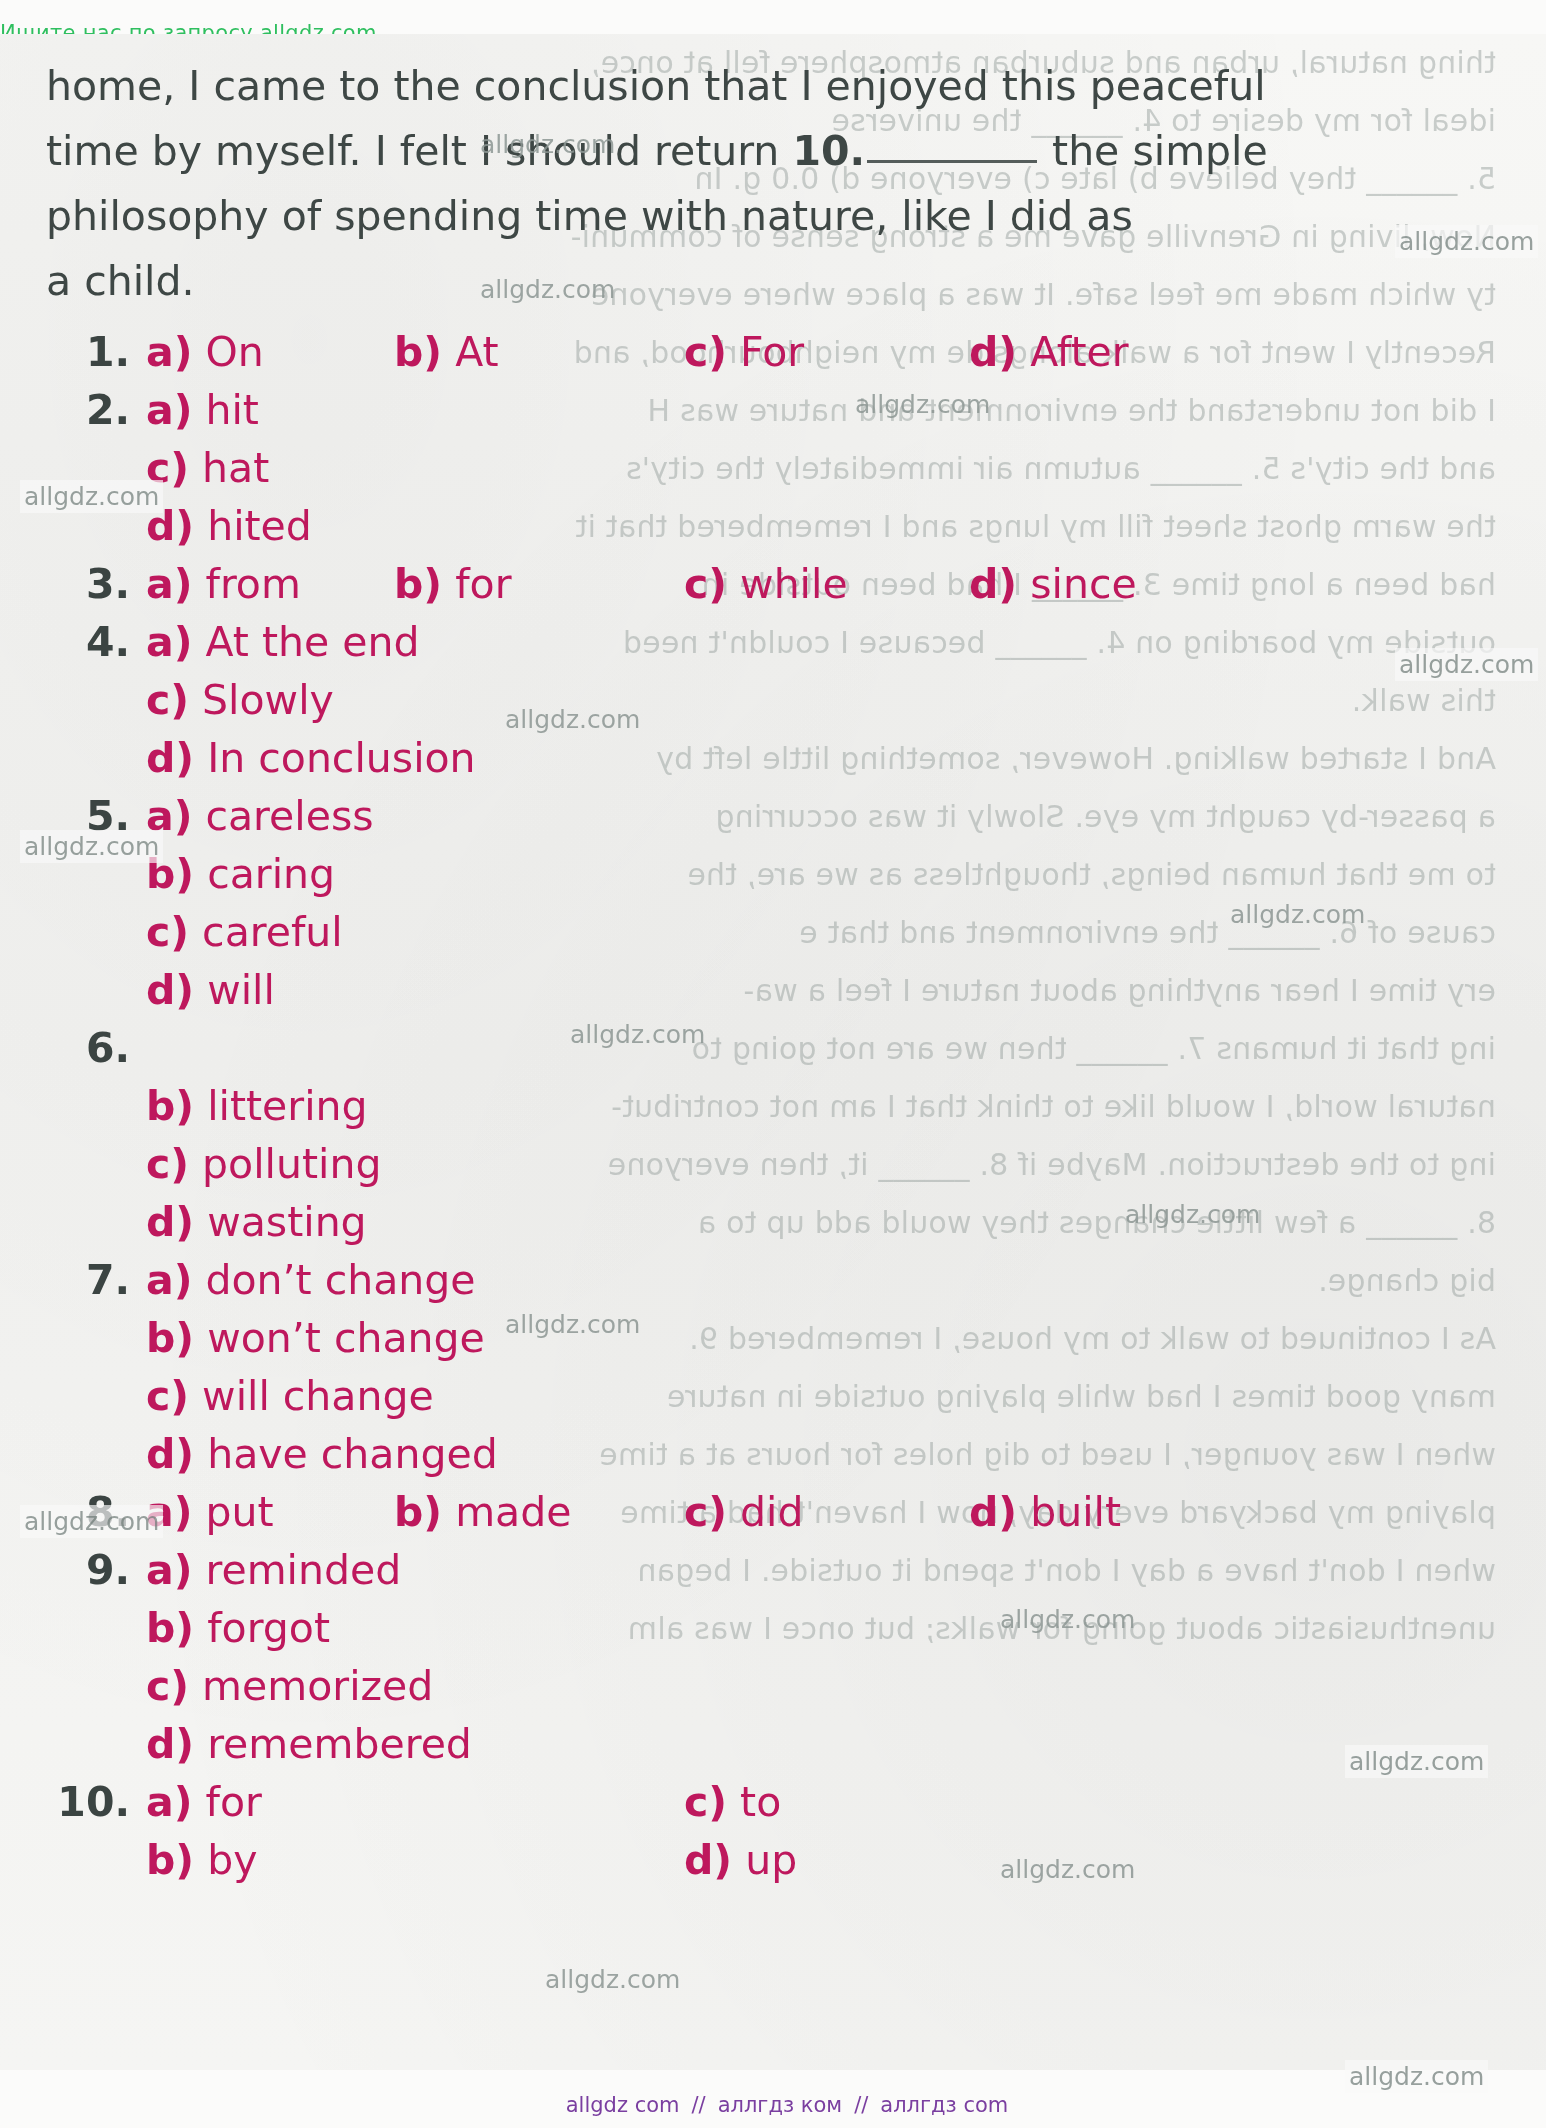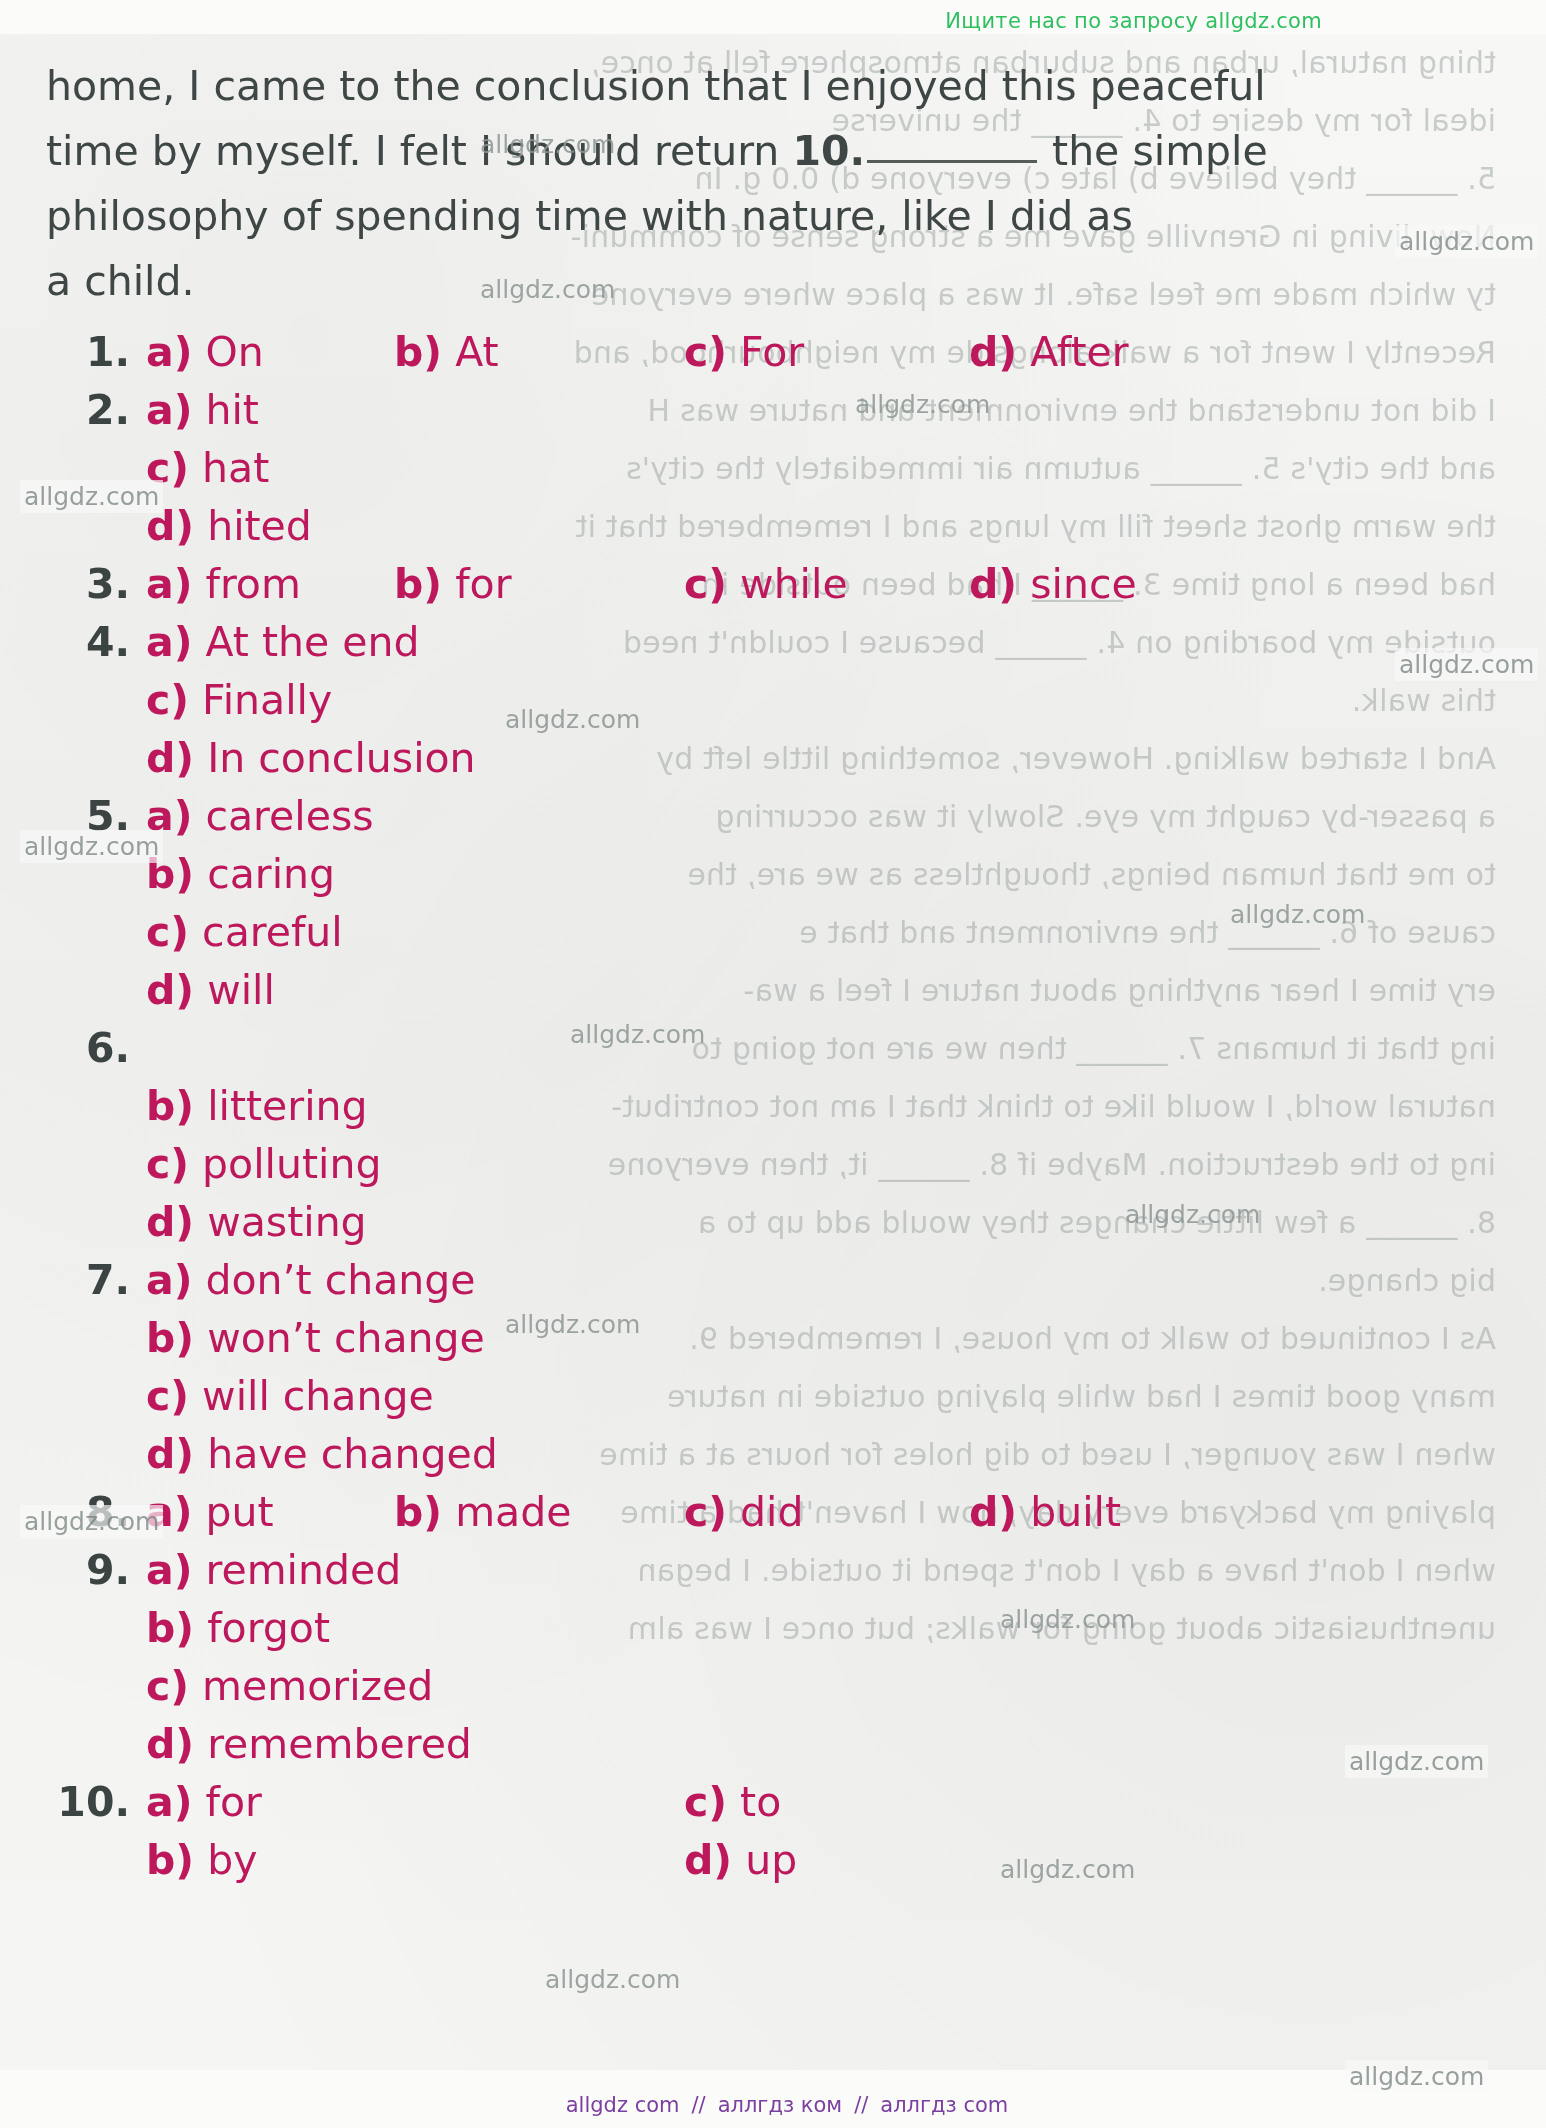--- a/index.html
+++ b/index.html
@@ -17,24 +17,24 @@
   .page {
     position: relative;
     width: 1546px;
     height: 2128px;
     background: #fbfbfa;
     overflow: hidden;
   }
   
   .top-bar {
     position: absolute;
-    top: 4px; left: 0;
+    top: 16px; left: 0;
     width: 1322px;
     height: 34px;
-    text-align: right;
+    text-align: left;
     font-size: 21px;
     color: #2fbf5f;
     font-family: "DejaVu Sans", sans-serif;
     line-height: 34px;
     letter-spacing: 0.3px;
   }
   .bottom-bar {
     position: absolute;
     bottom: 8px; left: 0;
     width: 1546px;
@@ -200,21 +200,21 @@
           <div class="opt col-b"><span class="lab">b)</span> <span>for</span></div>
           <div class="opt col-c"><span class="lab">c)</span> <span>while</span></div>
           <div class="opt col-d"><span class="lab">d)</span> <span>since</span></div>
         </div>
         <div class="qrow">
           <div class="qnum">4.</div>
           <div class="opt"><span class="lab">a)</span> <span>At the end</span></div>
         </div>
         <div class="qrow">
           <div class="qnum"></div>
-          <div class="opt"><span class="lab">c)</span> <span>Finally</span></div>
+          <div class="opt"><span class="lab">c)</span> <span>Slowly</span></div>
         </div>
         <div class="qrow">
           <div class="qnum"></div>
           <div class="opt"><span class="lab">d)</span> <span>In conclusion</span></div>
         </div>
         <div class="qrow">
           <div class="qnum">5.</div>
           <div class="opt"><span class="lab">a)</span> <span>careless</span></div>
         </div>
         <div class="qrow">

